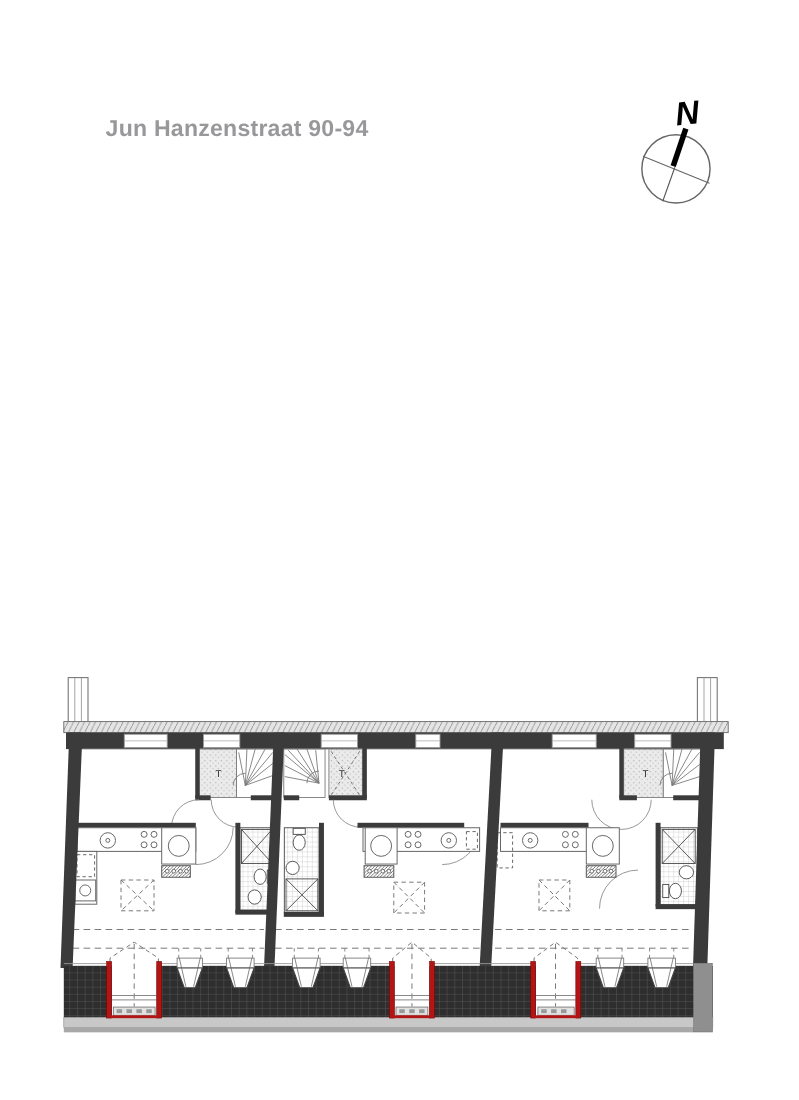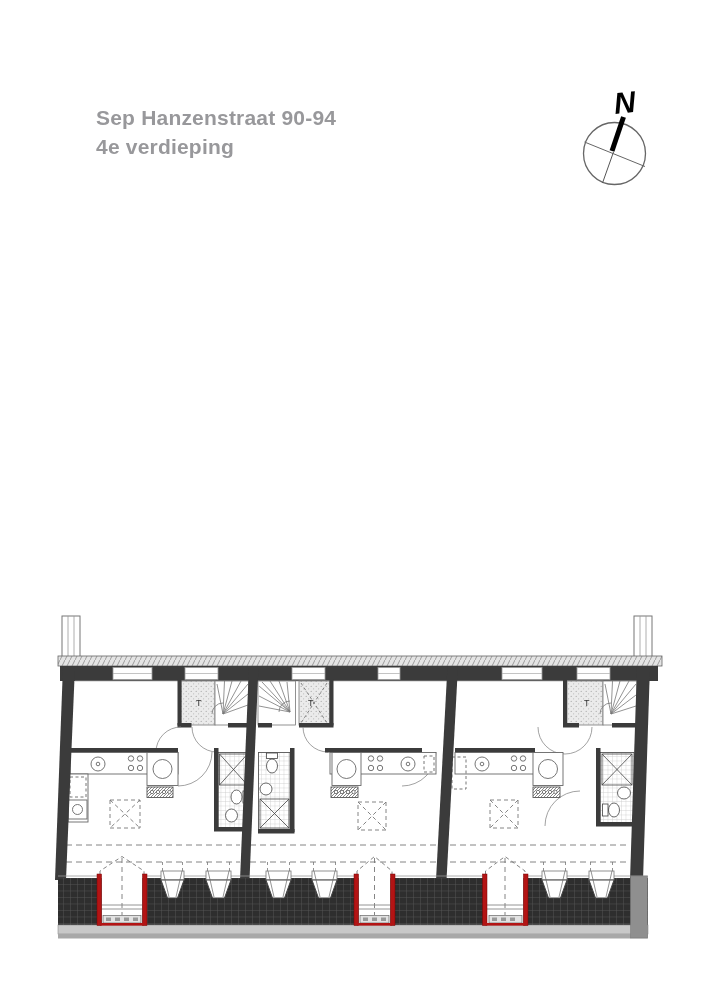--- a/index.html
+++ b/index.html
@@ -10,22 +10,21 @@
   svg{position:absolute;left:0;top:0;}
   .t-label{font-family:"Liberation Sans",sans-serif;font-size:9px;fill:#333;}
   .n-label{font-family:"Liberation Sans",sans-serif;font-size:30px;font-weight:700;font-style:italic;fill:#000;}
 </style>
 </head>
 <body>
 
 <div class="page">
 
   <div class="title-block">
-    <div>Sep Hanzenstraat 90-94</div>
-    <div>4e verdieping</div>
+    <div>Jun Hanzenstraat 90-94</div>
   </div>
 
   <svg width="726" height="1000" viewBox="0 0 726 1000">
     <defs>
       <pattern id="hatchTop" width="5" height="10" patternUnits="userSpaceOnUse">
         <rect width="5" height="10" fill="#e4e4e4"></rect>
         <line x1="0" y1="10" x2="5" y2="0" stroke="#8a8a8a" stroke-width="0.8"></line>
       </pattern>
       <pattern id="stip" width="5" height="5" patternUnits="userSpaceOnUse">
         <rect width="5" height="5" fill="#ebebeb"></rect>

